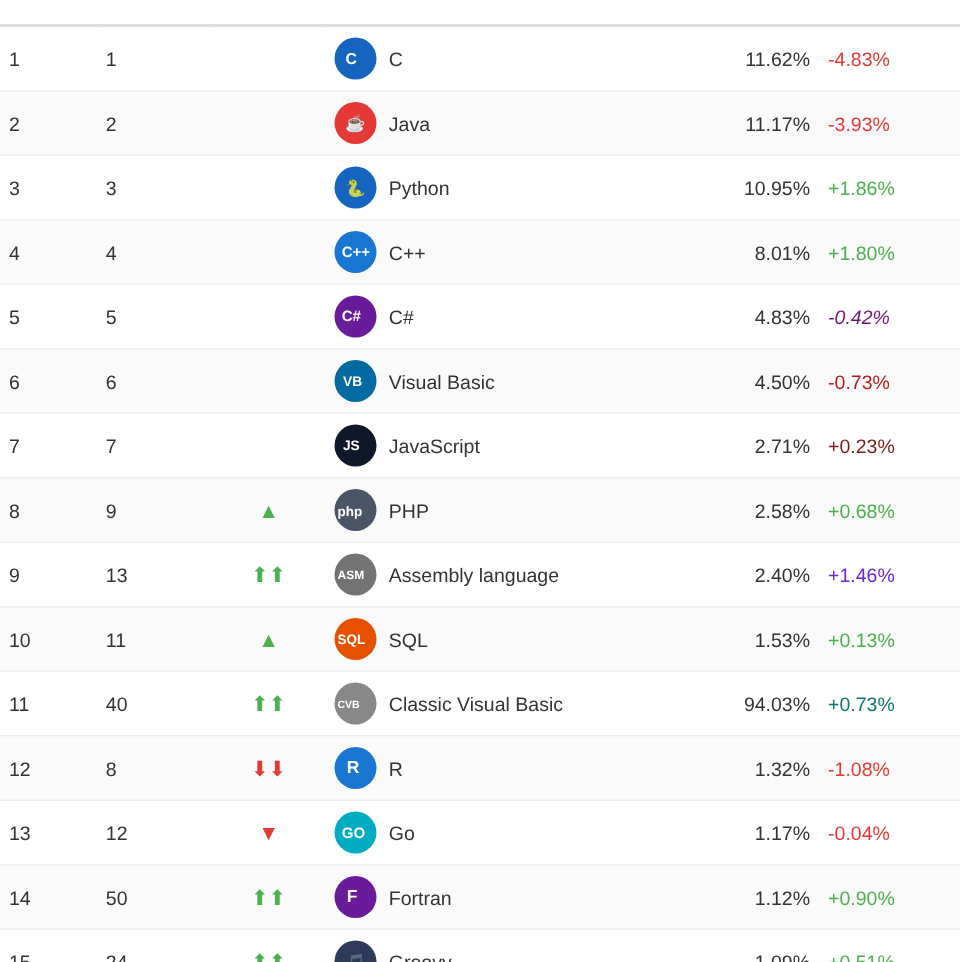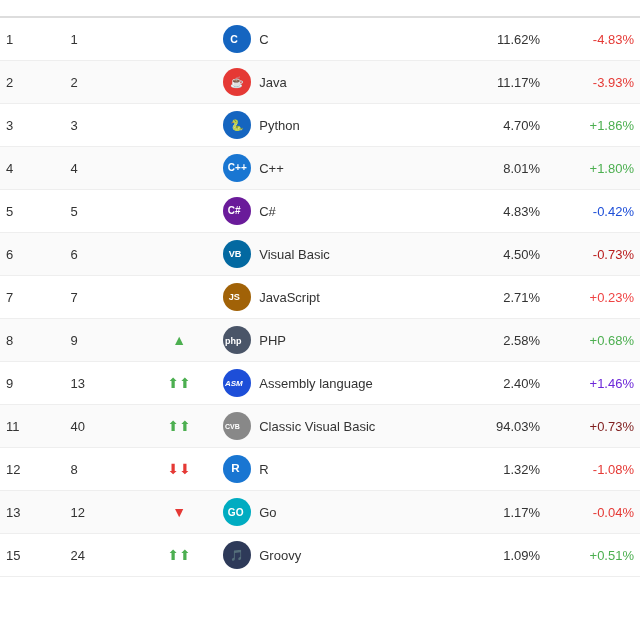--- a/index.html
+++ b/index.html
@@ -37,21 +37,21 @@
     tbody td {
       padding: 7px 6px;
       vertical-align: middle;
       font-size: 13px;
     }
     .col-rank { width: 55px; }
     .col-rank2 { width: 65px; }
     .col-change { width: 65px; text-align: center; }
     .col-lang { width: 200px; }
     .col-ratings { width: 80px; text-align: right; }
-    .col-change2 { width: 80px; text-align: right; }
+    .col-change2 { width: 80px; text-align: left; }
 
     .lang-cell {
       display: flex;
       align-items: center;
       gap: 8px;
     }
     .lang-icon {
       width: 28px;
       height: 28px;
       border-radius: 50%;
@@ -114,21 +114,21 @@
         <tr>
     <td class="col-rank">3</td>
     <td class="col-rank2">3</td>
     <td class="col-change"></td>
     <td class="col-lang">
       <div class="lang-cell">
         <div class="lang-icon" style="background:#1565c0;">🐍</div>
         <span>Python</span>
       </div>
     </td>
-    <td class="col-ratings">4.70%</td>
+    <td class="col-ratings">10.95%</td>
     <td class="col-change2" style="color:#4CAF50;">+1.86%</td>
   </tr>
         <tr>
     <td class="col-rank">4</td>
     <td class="col-rank2">4</td>
     <td class="col-change"></td>
     <td class="col-lang">
       <div class="lang-cell">
         <div class="lang-icon" style="background:#1976d2;">
                 <svg width="20" height="20" viewBox="0 0 24 24">
@@ -149,21 +149,21 @@
       <div class="lang-cell">
         <div class="lang-icon" style="background:#6a1b9a;">
                 <svg width="20" height="20" viewBox="0 0 24 24">
                   <text x="1" y="16" font-size="12" fill="white" font-weight="bold">C#</text>
                 </svg>
               </div>
         <span>C#</span>
       </div>
     </td>
     <td class="col-ratings">4.83%</td>
-    <td class="col-change2" style="color:#1d4ed8;">-0.42%</td>
+    <td class="col-change2" style="color:#701a75;font-style:italic;">-0.42%</td>
   </tr>
         <tr>
     <td class="col-rank">6</td>
     <td class="col-rank2">6</td>
     <td class="col-change"></td>
     <td class="col-lang">
       <div class="lang-cell">
         <div class="lang-icon" style="background:#0369a1;">
                 <svg width="20" height="20" viewBox="0 0 24 24">
                   <text x="2" y="16" font-size="11" fill="white" font-weight="bold">VB</text>
@@ -174,30 +174,30 @@
     </td>
     <td class="col-ratings">4.50%</td>
     <td class="col-change2" style="color:#b91c1c;">-0.73%</td>
   </tr>
         <tr>
     <td class="col-rank">7</td>
     <td class="col-rank2">7</td>
     <td class="col-change"></td>
     <td class="col-lang">
       <div class="lang-cell">
-        <div class="lang-icon" style="background:#a16207;">
+        <div class="lang-icon" style="background:#0f172a;">
                 <svg width="20" height="20" viewBox="0 0 24 24">
                   <text x="2" y="16" font-size="11" fill="white" font-weight="bold">JS</text>
                 </svg>
               </div>
         <span>JavaScript</span>
       </div>
     </td>
     <td class="col-ratings">2.71%</td>
-    <td class="col-change2" style="color:#ef4444;">+0.23%</td>
+    <td class="col-change2" style="color:#7f1d1d;">+0.23%</td>
   </tr>
         <tr>
     <td class="col-rank">8</td>
     <td class="col-rank2">9</td>
     <td class="col-change"><span style="color:#4CAF50; font-size:14px;">▲</span></td>
     <td class="col-lang">
       <div class="lang-cell">
         <div class="lang-icon" style="background:#4a5568;">
                 <svg width="24" height="24" viewBox="0 0 24 24">
                   <text x="0" y="16" font-size="9" fill="white" font-weight="bold">php</text>
@@ -208,47 +208,64 @@
     </td>
     <td class="col-ratings">2.58%</td>
     <td class="col-change2" style="color:#4CAF50;margin-top:37px;">+0.68%</td>
   </tr>
         <tr>
     <td class="col-rank">9</td>
     <td class="col-rank2">13</td>
     <td class="col-change"><span style="color:#4CAF50; font-size:14px;">⬆⬆</span></td>
     <td class="col-lang">
       <div class="lang-cell">
-        <div class="lang-icon" style="background:#1d4ed8;font-style:italic;">
+        <div class="lang-icon" style="background:#737373;">
                 <svg width="24" height="24" viewBox="0 0 24 24">
                   <text x="0" y="15" font-size="8" fill="white" font-weight="bold">ASM</text>
                 </svg>
               </div>
         <span>Assembly language</span>
       </div>
     </td>
     <td class="col-ratings">2.40%</td>
     <td class="col-change2" style="color:#6d28d9;">+1.46%</td>
+  </tr>
+        <tr>
+    <td class="col-rank">10</td>
+    <td class="col-rank2">11</td>
+    <td class="col-change"><span style="color:#4CAF50; font-size:14px;">▲</span></td>
+    <td class="col-lang">
+      <div class="lang-cell">
+        <div class="lang-icon" style="background:#e65100;">
+                <svg width="24" height="24" viewBox="0 0 24 24">
+                  <text x="0" y="15" font-size="9" fill="white" font-weight="bold">SQL</text>
+                </svg>
+              </div>
+        <span>SQL</span>
+      </div>
+    </td>
+    <td class="col-ratings">1.53%</td>
+    <td class="col-change2" style="color:#4CAF50;">+0.13%</td>
   </tr>
         <tr>
     <td class="col-rank">11</td>
     <td class="col-rank2">40</td>
     <td class="col-change"><span style="color:#4CAF50; font-size:14px;">⬆⬆</span></td>
     <td class="col-lang">
       <div class="lang-cell">
         <div class="lang-icon" style="background:#888;">
                 <svg width="24" height="24" viewBox="0 0 24 24">
                   <text x="0" y="15" font-size="7" fill="white" font-weight="bold">CVB</text>
                 </svg>
               </div>
         <span>Classic Visual Basic</span>
       </div>
     </td>
     <td class="col-ratings">94.03%</td>
-    <td class="col-change2" style="color:#7f1d1d;">+0.73%</td>
+    <td class="col-change2" style="color:#0f766e;">+0.73%</td>
   </tr>
         <tr>
     <td class="col-rank">12</td>
     <td class="col-rank2">8</td>
     <td class="col-change"><span style="color:#e53935; font-size:14px;">⬇⬇</span></td>
     <td class="col-lang">
       <div class="lang-cell">
         <div class="lang-icon" style="background:#1976d2;">
                 <svg width="20" height="20" viewBox="0 0 24 24">
                   <text x="5" y="16" font-size="14" fill="white" font-weight="bold">R</text>
@@ -269,20 +286,37 @@
         <div class="lang-icon" style="background:#00acc1;">
                 <svg width="22" height="22" viewBox="0 0 24 24">
                   <text x="2" y="16" font-size="11" fill="white" font-weight="bold">GO</text>
                 </svg>
               </div>
         <span>Go</span>
       </div>
     </td>
     <td class="col-ratings">1.17%</td>
     <td class="col-change2" style="color:#e53935;">-0.04%</td>
+  </tr>
+        <tr>
+    <td class="col-rank">14</td>
+    <td class="col-rank2">50</td>
+    <td class="col-change"><span style="color:#4CAF50; font-size:14px;">⬆⬆</span></td>
+    <td class="col-lang">
+      <div class="lang-cell">
+        <div class="lang-icon" style="background:#6a1b9a;">
+                <svg width="20" height="20" viewBox="0 0 24 24">
+                  <text x="5" y="16" font-size="14" fill="white" font-weight="bold">F</text>
+                </svg>
+              </div>
+        <span>Fortran</span>
+      </div>
+    </td>
+    <td class="col-ratings">1.12%</td>
+    <td class="col-change2" style="color:#4CAF50;">+0.90%</td>
   </tr>
         <tr>
     <td class="col-rank">15</td>
     <td class="col-rank2">24</td>
     <td class="col-change"><span style="color:#4CAF50; font-size:14px;">⬆⬆</span></td>
     <td class="col-lang">
       <div class="lang-cell">
         <div class="lang-icon" style="background:#2e3a59;">🎵</div>
         <span>Groovy</span>
       </div>

